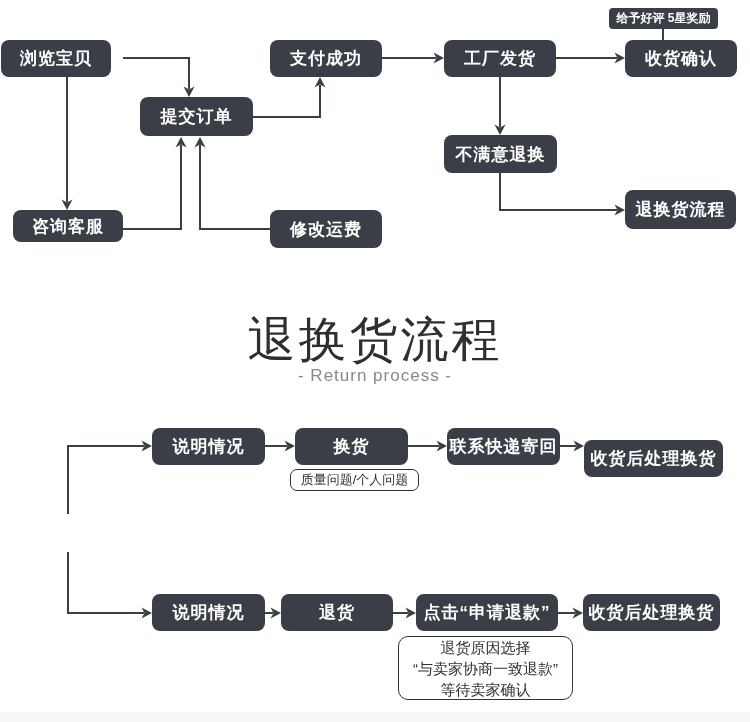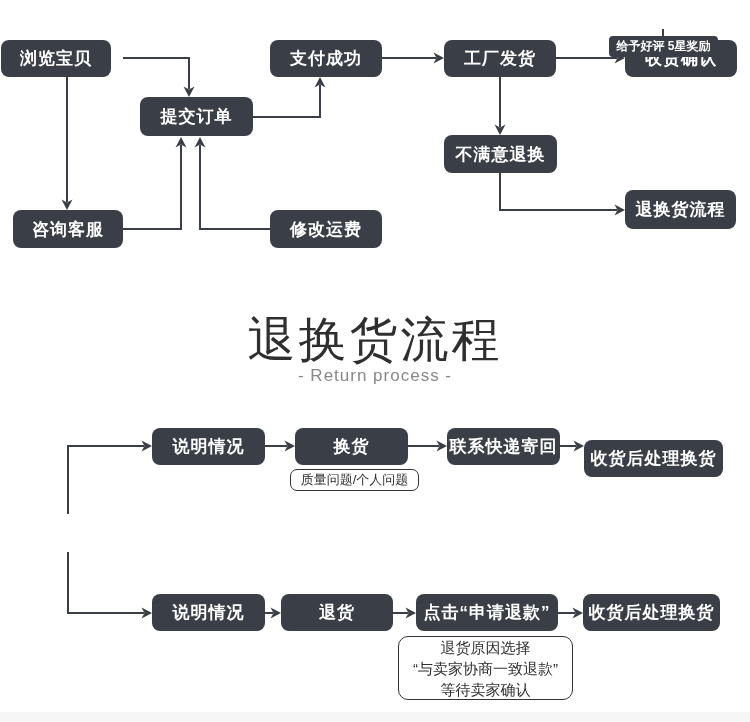--- a/index.html
+++ b/index.html
@@ -20,21 +20,21 @@
     position:absolute;
     background:var(--node-bg);
     color:#ffffff;
     border-radius:8px;
     display:flex;align-items:center;justify-content:center;
     font-size:17px;font-weight:bold;
     letter-spacing:1px;
     white-space:nowrap;
     box-sizing:border-box;
   }
-  .node.small-label{border-radius:4px;font-size:12px;font-weight:bold;letter-spacing:0;margin-top:28px;}
+  .node.small-label{border-radius:4px;font-size:12px;font-weight:bold;letter-spacing:0;}
   .outline-note{
     position:absolute;
     background:#ffffff;
     border:1.5px solid var(--note-border);
     color:#2f2f2f;
     box-sizing:border-box;
     display:flex;align-items:center;justify-content:center;
     white-space:nowrap;
   }
   .tag-note{border-radius:7px;font-size:13px;}
@@ -116,21 +116,21 @@
     <path d="M558,613 H575"></path>
     <path class="head" d="M583,613 L572.5,607.5 L575.5,613 L572.5,618.5 Z"></path>
   </svg>
 
   <div class="node" style="left:1px;top:40px;width:110px;height:37px;">浏览宝贝</div>
   <div class="node" style="left:140px;top:97px;width:113px;height:39px;">提交订单</div>
   <div class="node" style="left:270px;top:40px;width:112px;height:37px;">支付成功</div>
   <div class="node" style="left:444px;top:40px;width:112px;height:37px;">工厂发货</div>
   <div class="node" style="left:625px;top:40px;width:112px;height:37px;">收货确认</div>
   <div class="node small-label" style="left:609px;top:8px;width:109px;height:21px;">给予好评 5星奖励</div>
-  <div class="node" style="left:13px;top:210px;width:110px;height:38px;">咨询客服</div>
+  <div class="node" style="left:13px;top:210px;width:110px;height:32px;">咨询客服</div>
   <div class="node" style="left:270px;top:210px;width:112px;height:38px;">修改运费</div>
   <div class="node" style="left:444px;top:135px;width:113px;height:38px;">不满意退换</div>
   <div class="node" style="left:625px;top:190px;width:111px;height:39px;">退换货流程</div>
 
   <div class="title-zh">退换货流程</div>
   <div class="title-en">- Return process -</div>
 
   <div class="node" style="left:152px;top:428px;width:113px;height:37px;">说明情况</div>
   <div class="node" style="left:295px;top:428px;width:113px;height:37px;">换货</div>
   <div class="outline-note tag-note" style="left:290px;top:469px;width:129px;height:22px;">质量问题/个人问题</div>

